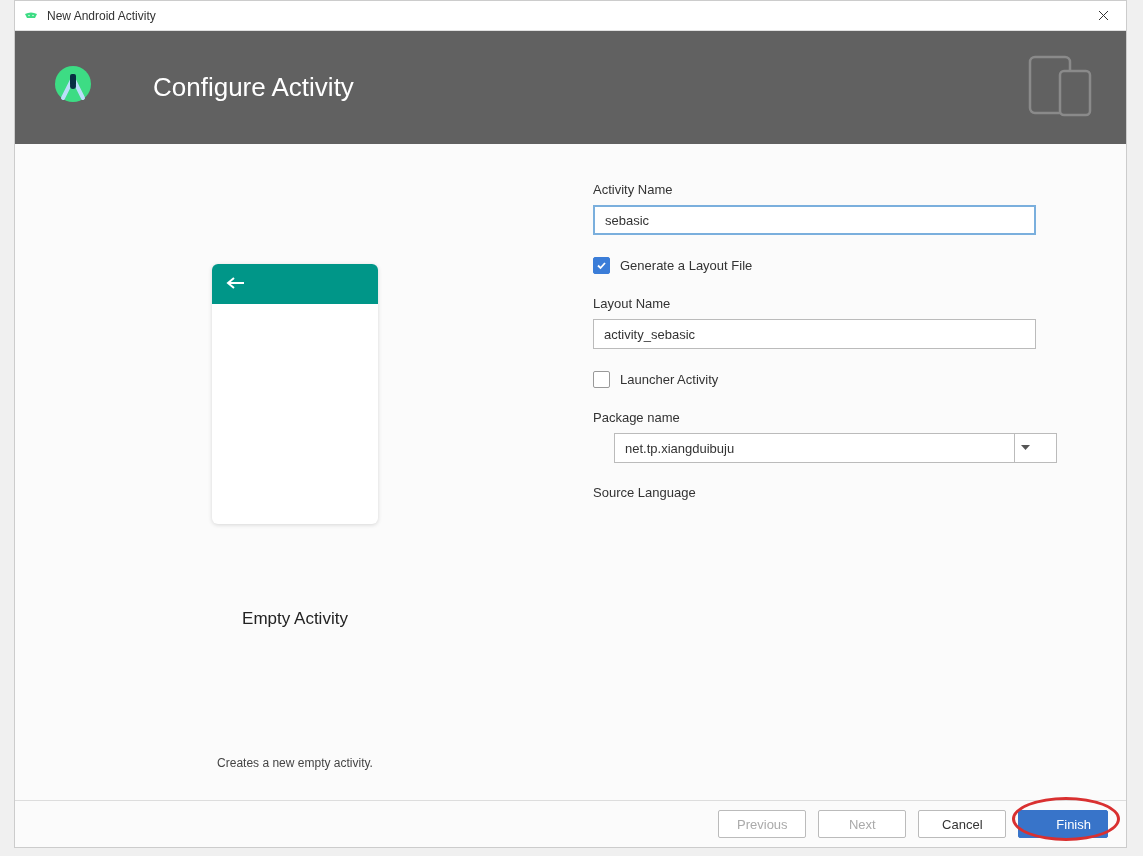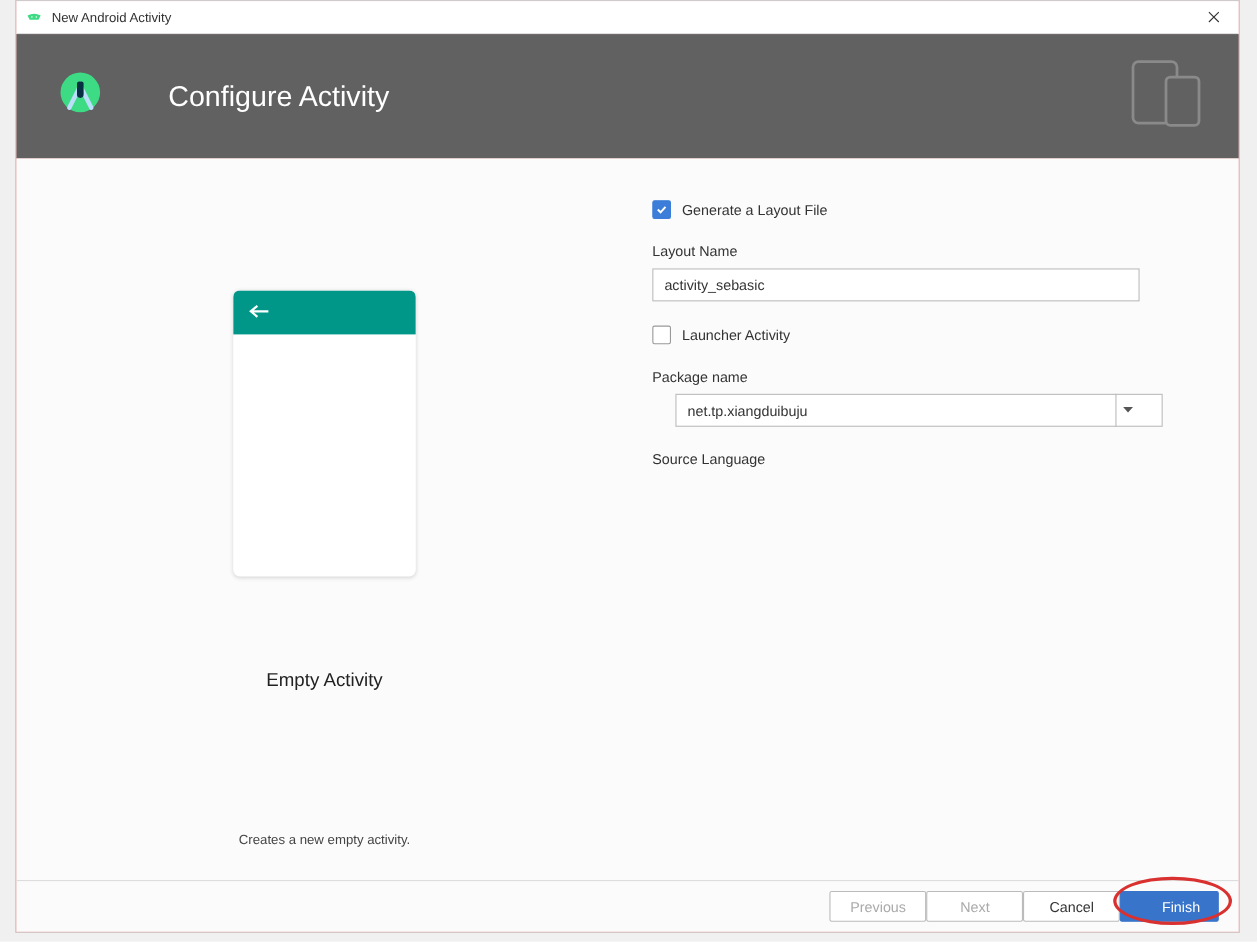--- a/index.html
+++ b/index.html
@@ -204,21 +204,21 @@
     .select-inner .select-btn {
       border-left: none;
     }
     .footer {
       height: 58px;
       border-top: 1px solid #ddd;
       display: flex;
       align-items: center;
       justify-content: flex-end;
       padding: 0 18px;
-      gap: 0;
+      gap: 12px;
       background: #fbfbfb;
     }
     .btn {
       min-width: 88px;
       height: 28px;
       border: 1px solid #bbb;
       background: #fff;
       font-size: 13px;
       color: #333;
       border-radius: 2px;
@@ -293,20 +293,24 @@
                 <path stroke="#fff" stroke-width="2" fill="none" d="M8 2 L2 7 L8 12 M2 7 L18 7"></path>
               </svg>
           </span>
         </div>
       </div>
       <div class="preview-label">Empty Activity</div>
       <div class="preview-desc">Creates a new empty activity.</div>
     </div>
 
     <div class="right-panel">
+      <div class="field-group">
+        <label class="field-label">Activity Name</label>
+        <input type="text" class="text-input focused" value="sebasic" style="">
+      </div>
 
       <div class="checkbox-row">
         <span class="checkbox checked">
           <svg width="11" height="11" viewBox="0 0 11 11">
               <path stroke="#fff" stroke-width="1.8" fill="none" d="M2 5.5 L4.5 8 L9 3"></path>
             </svg>
         </span>
         <span class="checkbox-label">Generate a Layout File</span>
       </div>
 

